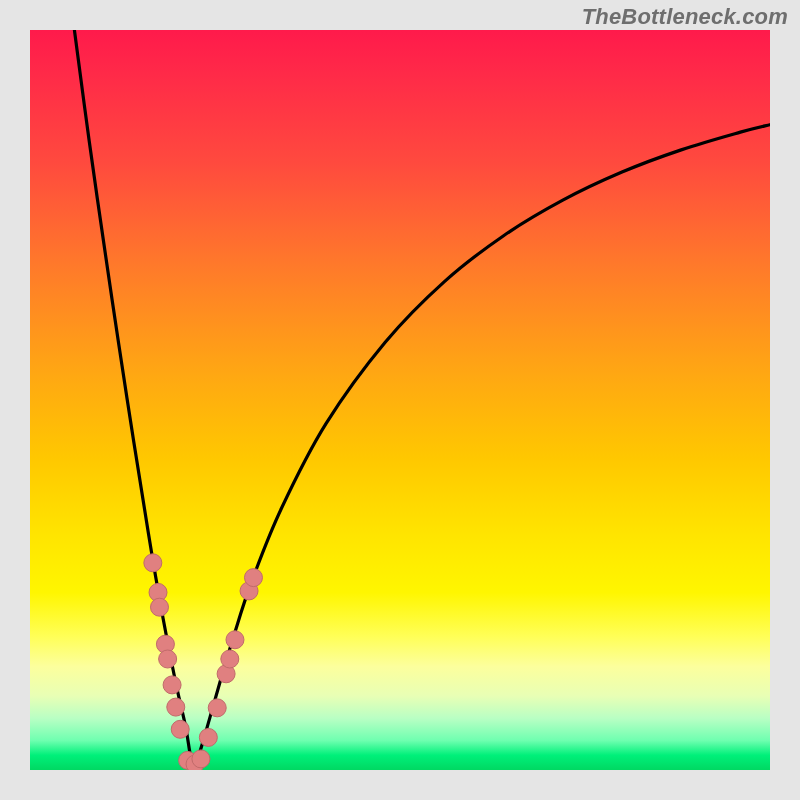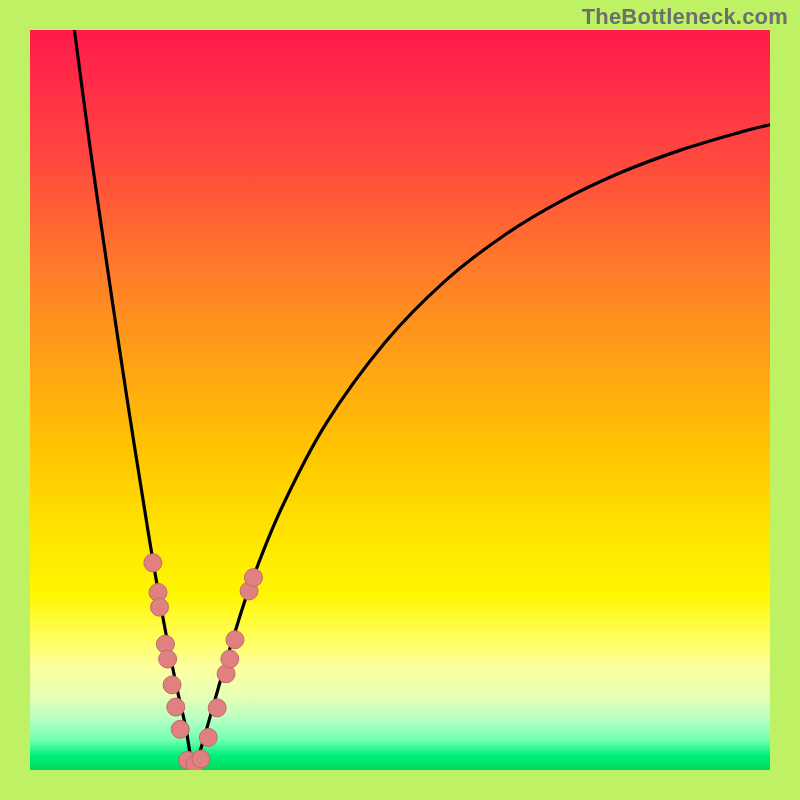--- a/index.html
+++ b/index.html
@@ -8,21 +8,22 @@
     width: 800px;
     height: 800px;
     overflow: hidden;
     background: #000;
     font-family: Arial, Helvetica, sans-serif;
   }
   .frame {
     position: relative;
     width: 800px;
     height: 800px;
-    background: #bef264;
+    background: #e5e5e5;
+    font-style: italic;
   }
   .plot-area {
     position: absolute;
     left: 30px;
     top: 30px;
     width: 740px;
     height: 740px;
     overflow: hidden;
   }
   .gradient-bg {

